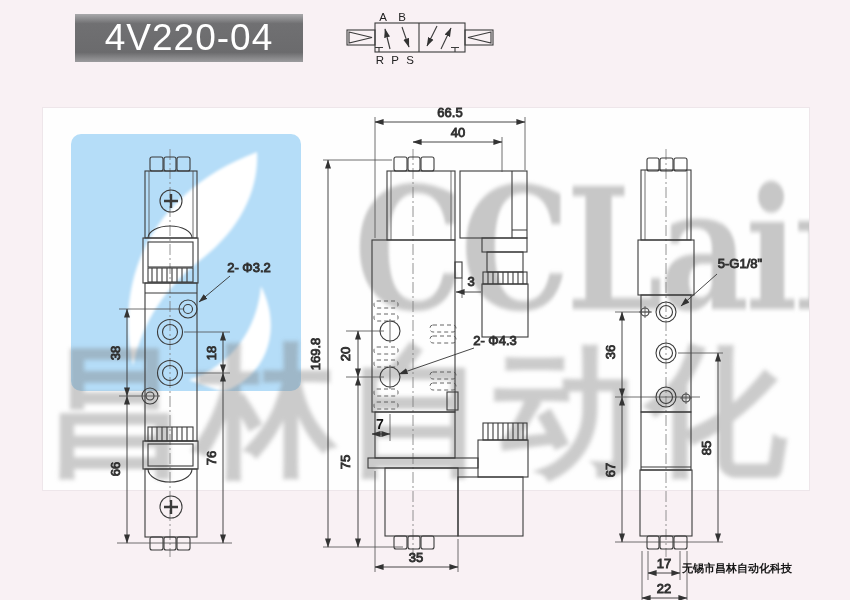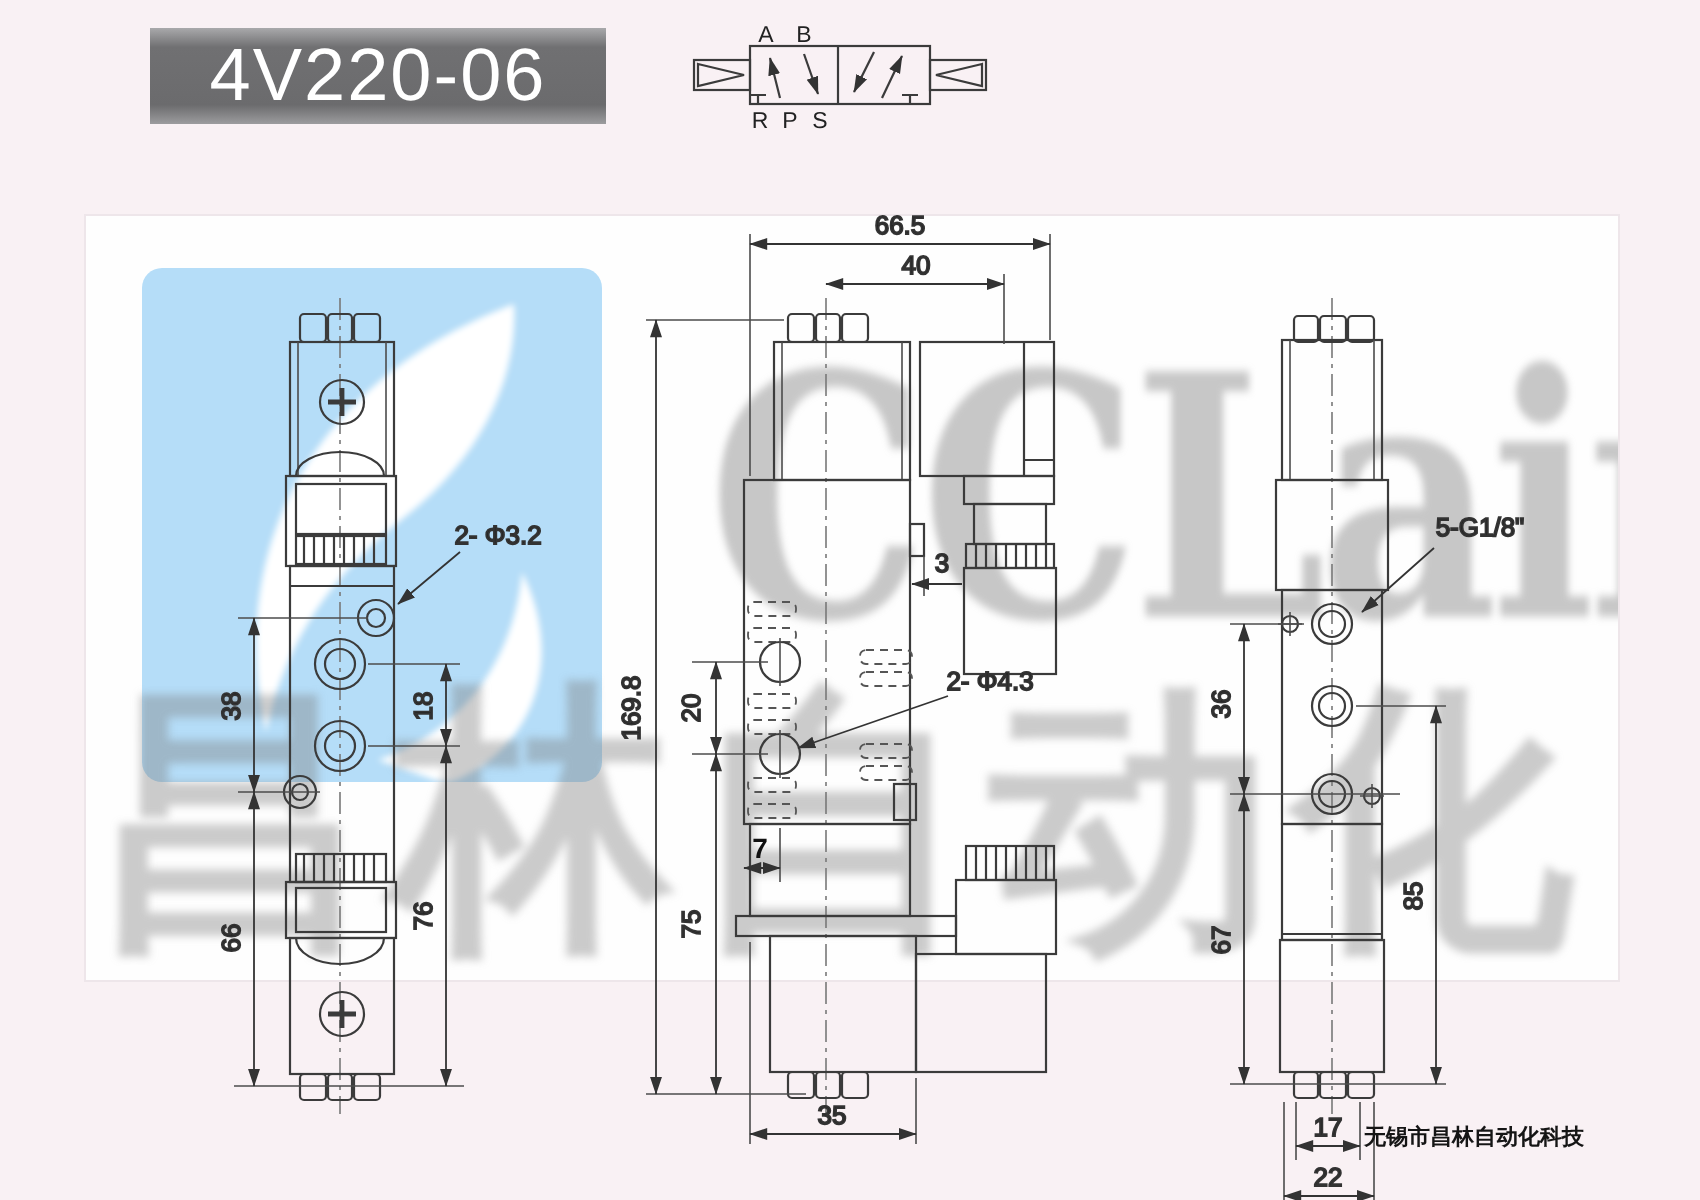--- a/index.html
+++ b/index.html
@@ -42,21 +42,21 @@
     <div class="logo">
       <svg width="230" height="257" viewBox="0 0 230 257">
         <path d="M186,18 C95,52 40,130 62,232 C72,185 96,152 132,124 C170,94 188,55 186,18 Z" fill="#ffffff"></path>
         <path d="M118,246 C160,232 186,196 190,152 C212,196 196,242 152,258 Z" fill="#ffffff"></path>
       </svg>
     </div>
     <div class="wm-brand">CCLair</div>
     <div class="wm-cn">昌林自动化</div>
   </div>
 
-  <div class="titlebox">4V220-06</div>
+  <div class="titlebox">4V220-04</div>
 
   <svg class="draw" width="850" height="600" viewBox="0 0 850 600">
     <defs>
       <marker id="ae" markerUnits="userSpaceOnUse" markerWidth="10" markerHeight="8" refX="8.6" refY="4" orient="auto">
         <path d="M0,1 L9,4 L0,7 Z" fill="#333"></path>
       </marker>
       <marker id="as" markerUnits="userSpaceOnUse" markerWidth="10" markerHeight="8" refX="0.4" refY="4" orient="auto">
         <path d="M9,1 L0,4 L9,7 Z" fill="#333"></path>
       </marker>
     </defs>

